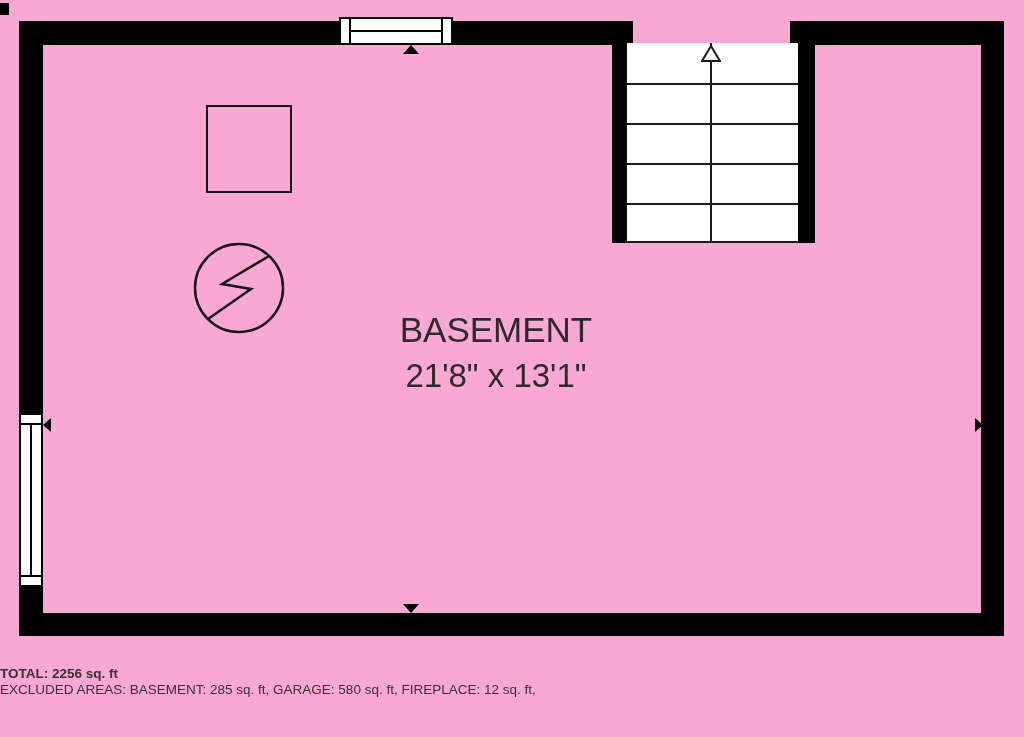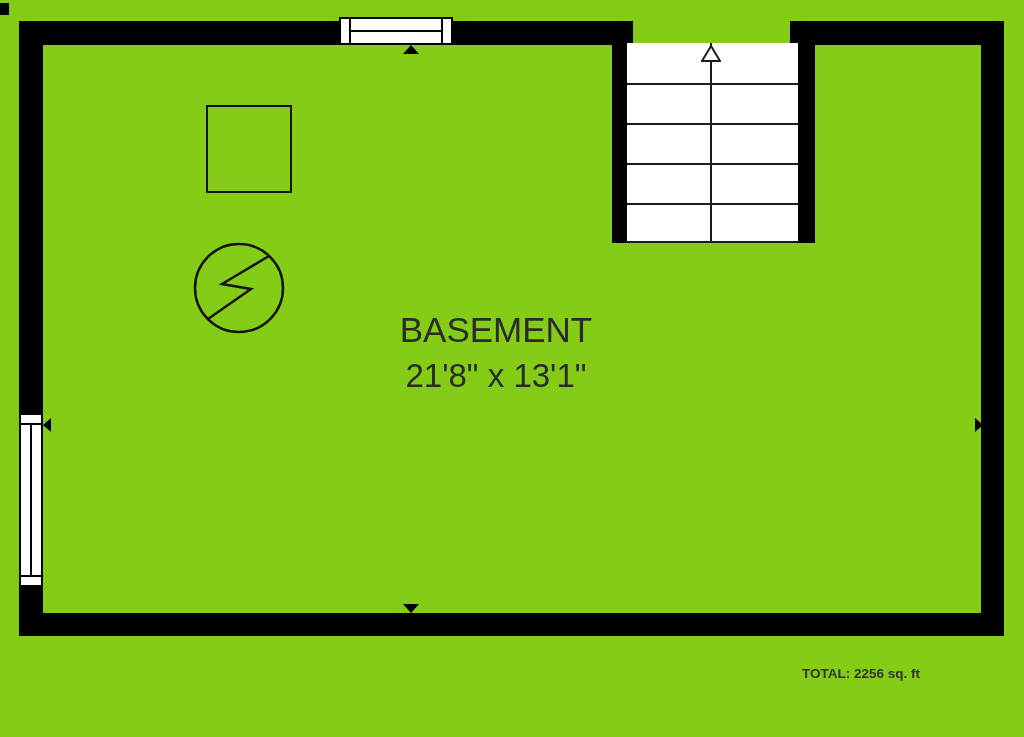--- a/index.html
+++ b/index.html
@@ -1,19 +1,19 @@
 <!DOCTYPE html>
 <html><head>
 <meta charset="utf-8">
 <style>
   html,body{margin:0;padding:0;background:#ffffff;}
   #canvas{
     position:relative;
     width:1024px;height:737px;
-    background:#84cc16;
+    background:#f9a8d4;
     font-family:"Liberation Sans", sans-serif;
     overflow:hidden;
   }
   .wall{position:absolute;background:#000000;}
 
   
   .window{position:absolute;background:#ffffff;border:2px solid #000000;box-sizing:border-box;}
   #window-top{left:339px;top:17px;width:114px;height:28px;}
   #window-top .vline{position:absolute;top:0;bottom:0;width:2px;background:#000;}
   #window-top .hline{position:absolute;left:9px;right:9px;top:11px;height:2px;background:#000;}
@@ -42,21 +42,21 @@
   #arrow-right{left:975px;top:418px;border-top:7px solid transparent;border-bottom:7px solid transparent;border-left:8px solid #000;}
 
   
   .room-text{position:absolute;left:296px;width:400px;text-align:center;color:#2b2b2b;}
   #room-label{top:311px;font-size:35px;line-height:38px;}
   #room-dims{top:357px;font-size:33px;line-height:38px;}
 
   
   #summary{
     position:absolute;left:0;top:666px;width:920px;
-    text-align:right;font-size:13.5px;line-height:15.6px;color:#333333;
+    text-align:left;font-size:13.5px;line-height:15.6px;color:#333333;
   }
   #summary .total{font-weight:bold;}
 
   #corner-mark{position:absolute;left:0;top:3px;width:9px;height:12px;background:#000;}
 </style>
 </head>
 <body>
 
 <div id="canvas">
 
@@ -106,15 +106,16 @@
   <div class="tri" id="arrow-up"></div>
   <div class="tri" id="arrow-down"></div>
   <div class="tri" id="arrow-left"></div>
   <div class="tri" id="arrow-right"></div>
 
   <div class="room-text" id="room-label">BASEMENT</div>
   <div class="room-text" id="room-dims">21'8" x 13'1"</div>
 
   <div id="summary">
     <div class="total">TOTAL: 2256 sq. ft</div>
+    <div>EXCLUDED AREAS: BASEMENT: 285 sq. ft, GARAGE: 580 sq. ft, FIREPLACE: 12 sq. ft,</div>
   </div>
 
 </div>
 
 </body></html>

